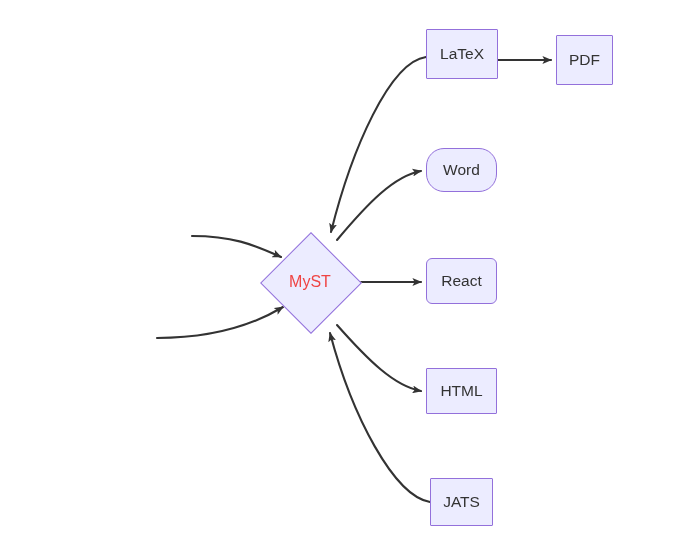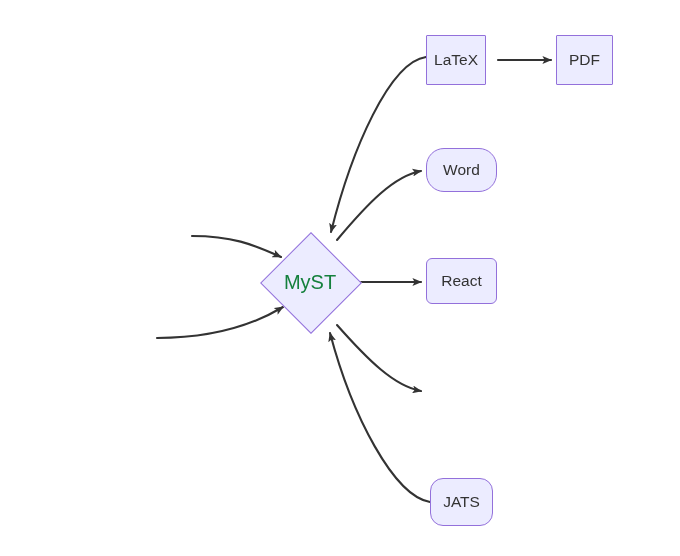--- a/index.html
+++ b/index.html
@@ -65,22 +65,22 @@
   }
   .node-diamond .diamond-text {
     position: absolute;
     left: 0;
     top: 0;
     width: 96px;
     height: 100px;
     display: flex;
     align-items: center;
     justify-content: center;
-    color: #15803d;
-    font-size: 20px;
+    color: #ef4444;
+    font-size: 16px;
     line-height: 1;
   }
 </style>
 </head>
 <body>
 
 <div id="diagram-root">
 
   <svg id="edge-layer" viewBox="0 0 680 556" width="680" height="556" xmlns="http://www.w3.org/2000/svg">
     <defs>
@@ -108,34 +108,37 @@
     </g>
   </svg>
 
 
 
   <div class="node-diamond" style="left:262px; top:232px;">
     <div class="diamond-shape"></div>
     <div class="diamond-text">MyST</div>
   </div>
 
-  <div class="node" style="left:426px; top:35px; width:60px; height:50px;">
+  <div class="node" style="left:426px; top:29px; width:72px; height:50px;">
     <span class="node-label">LaTeX</span>
   </div>
 
   <div class="node" style="left:556px; top:35px; width:57px; height:50px;">
     <span class="node-label">PDF</span>
   </div>
 
   <div class="node" style="left:426px; top:148px; width:71px; height:44px;border-radius:18px;">
     <span class="node-label">Word</span>
   </div>
 
   <div class="node" style="left:426px; top:258px; width:71px; height:46px;border-radius:6px;">
     <span class="node-label">React</span>
   </div>
 
+  <div class="node" style="left:426px; top:368px; width:71px; height:46px;">
+    <span class="node-label">HTML</span>
+  </div>
 
-  <div class="node" style="left:430px; top:478px; width:63px; height:48px;border-radius:13px;">
+  <div class="node" style="left:430px; top:478px; width:63px; height:48px;">
     <span class="node-label">JATS</span>
   </div>
 
 </div>
 
 </body></html>

